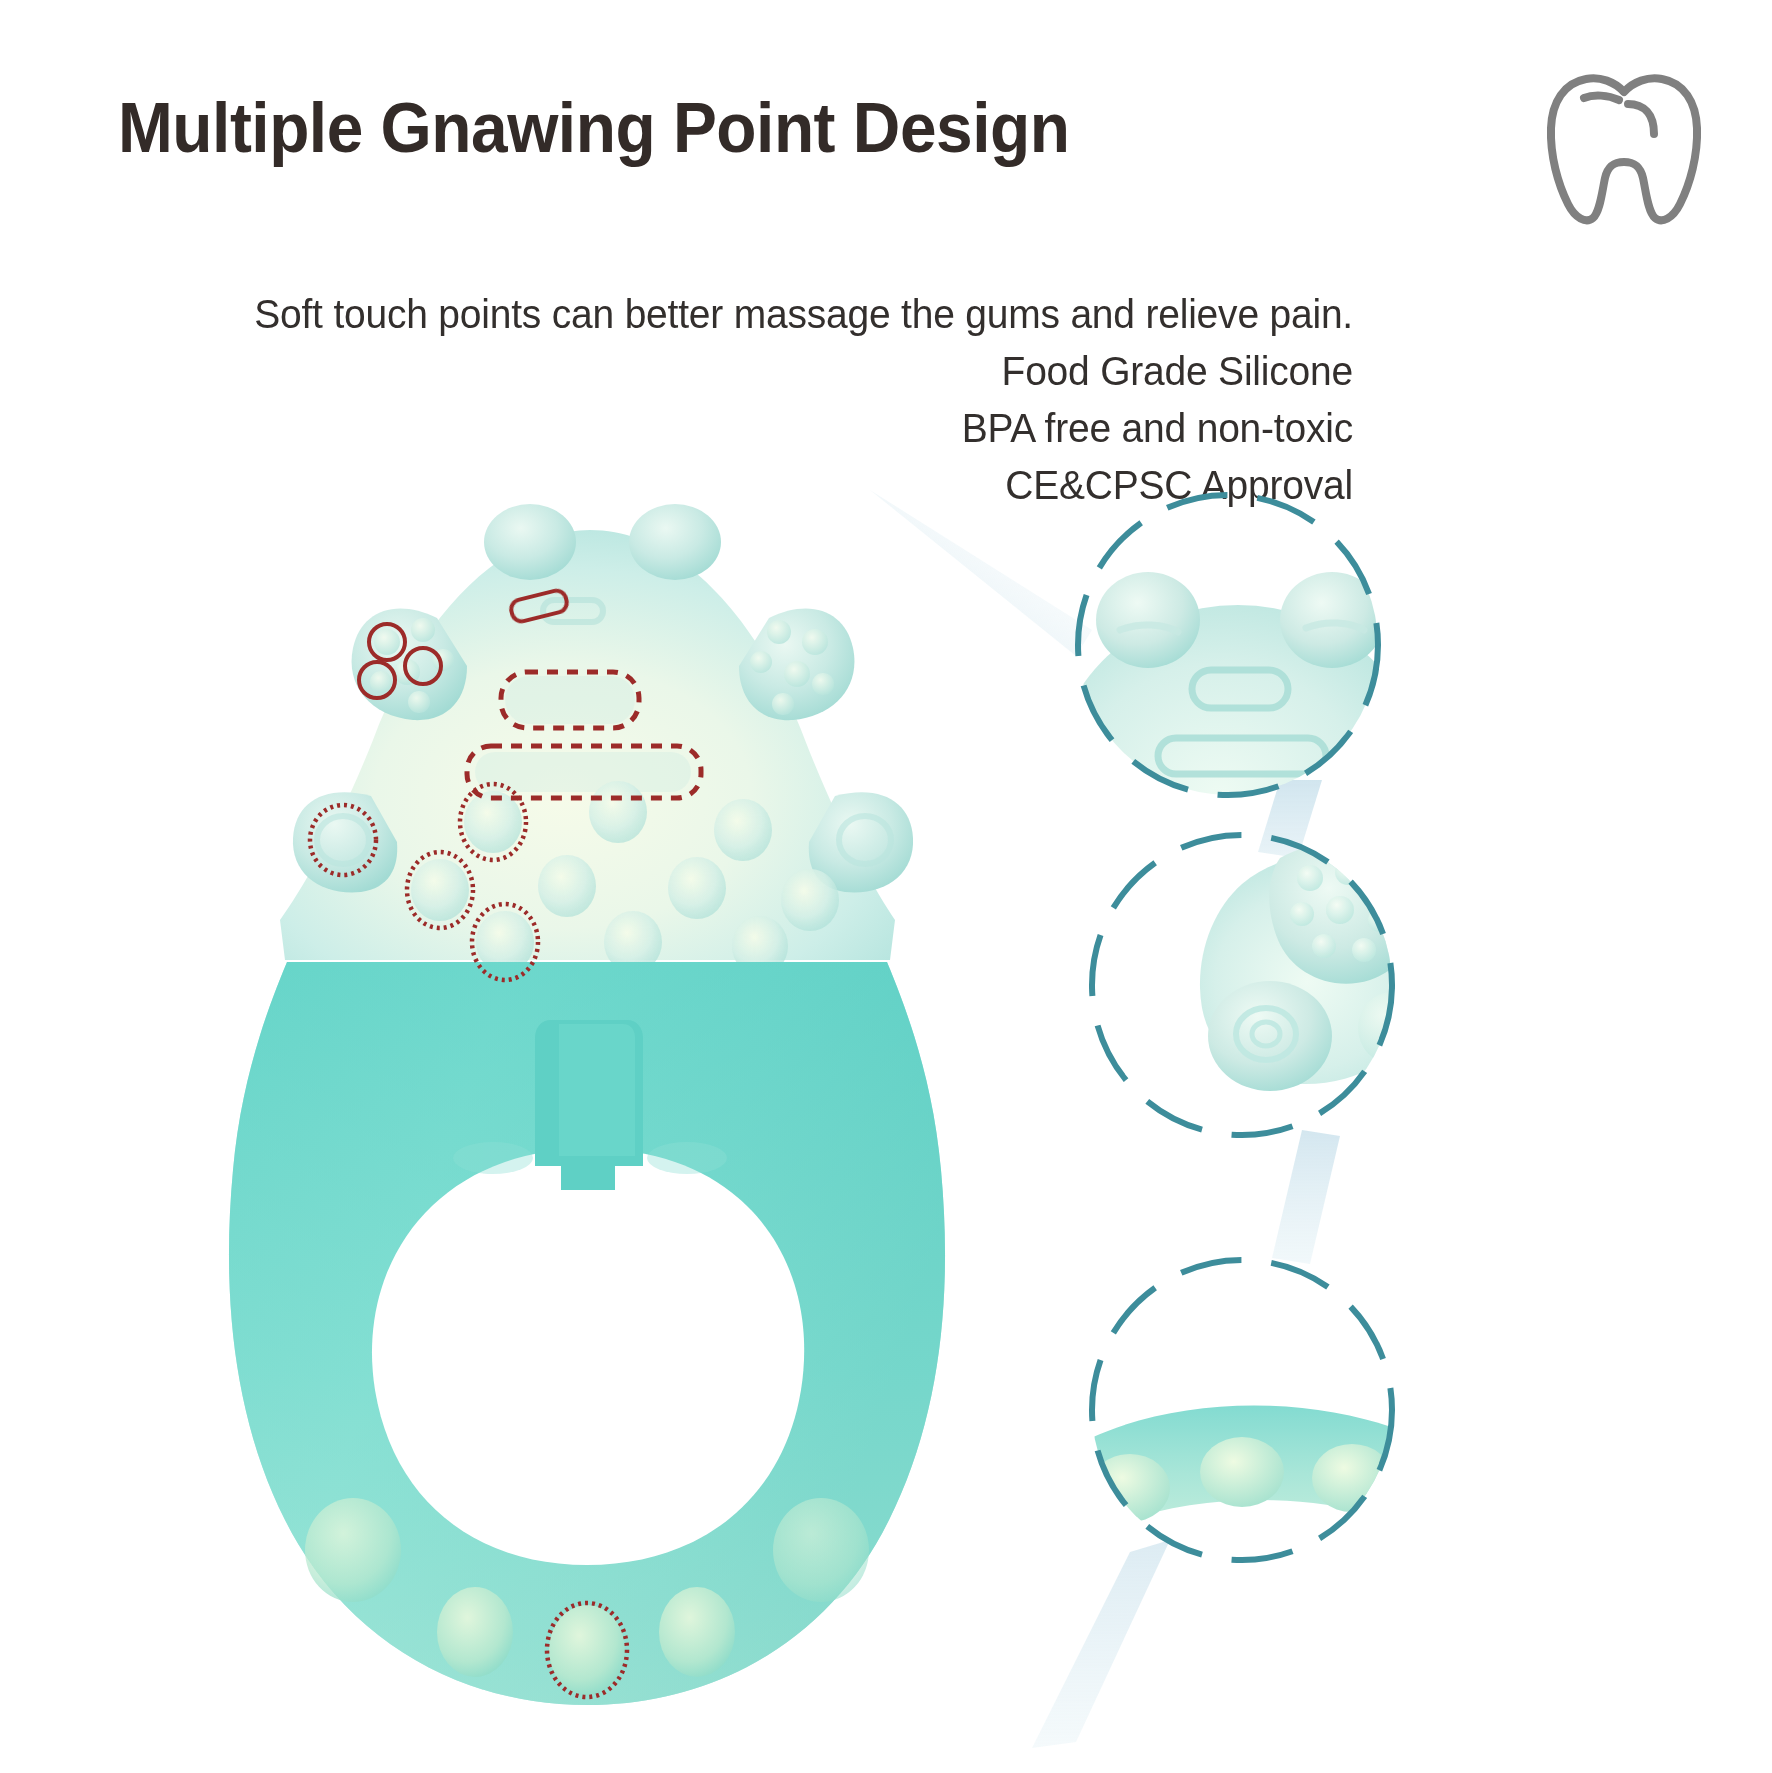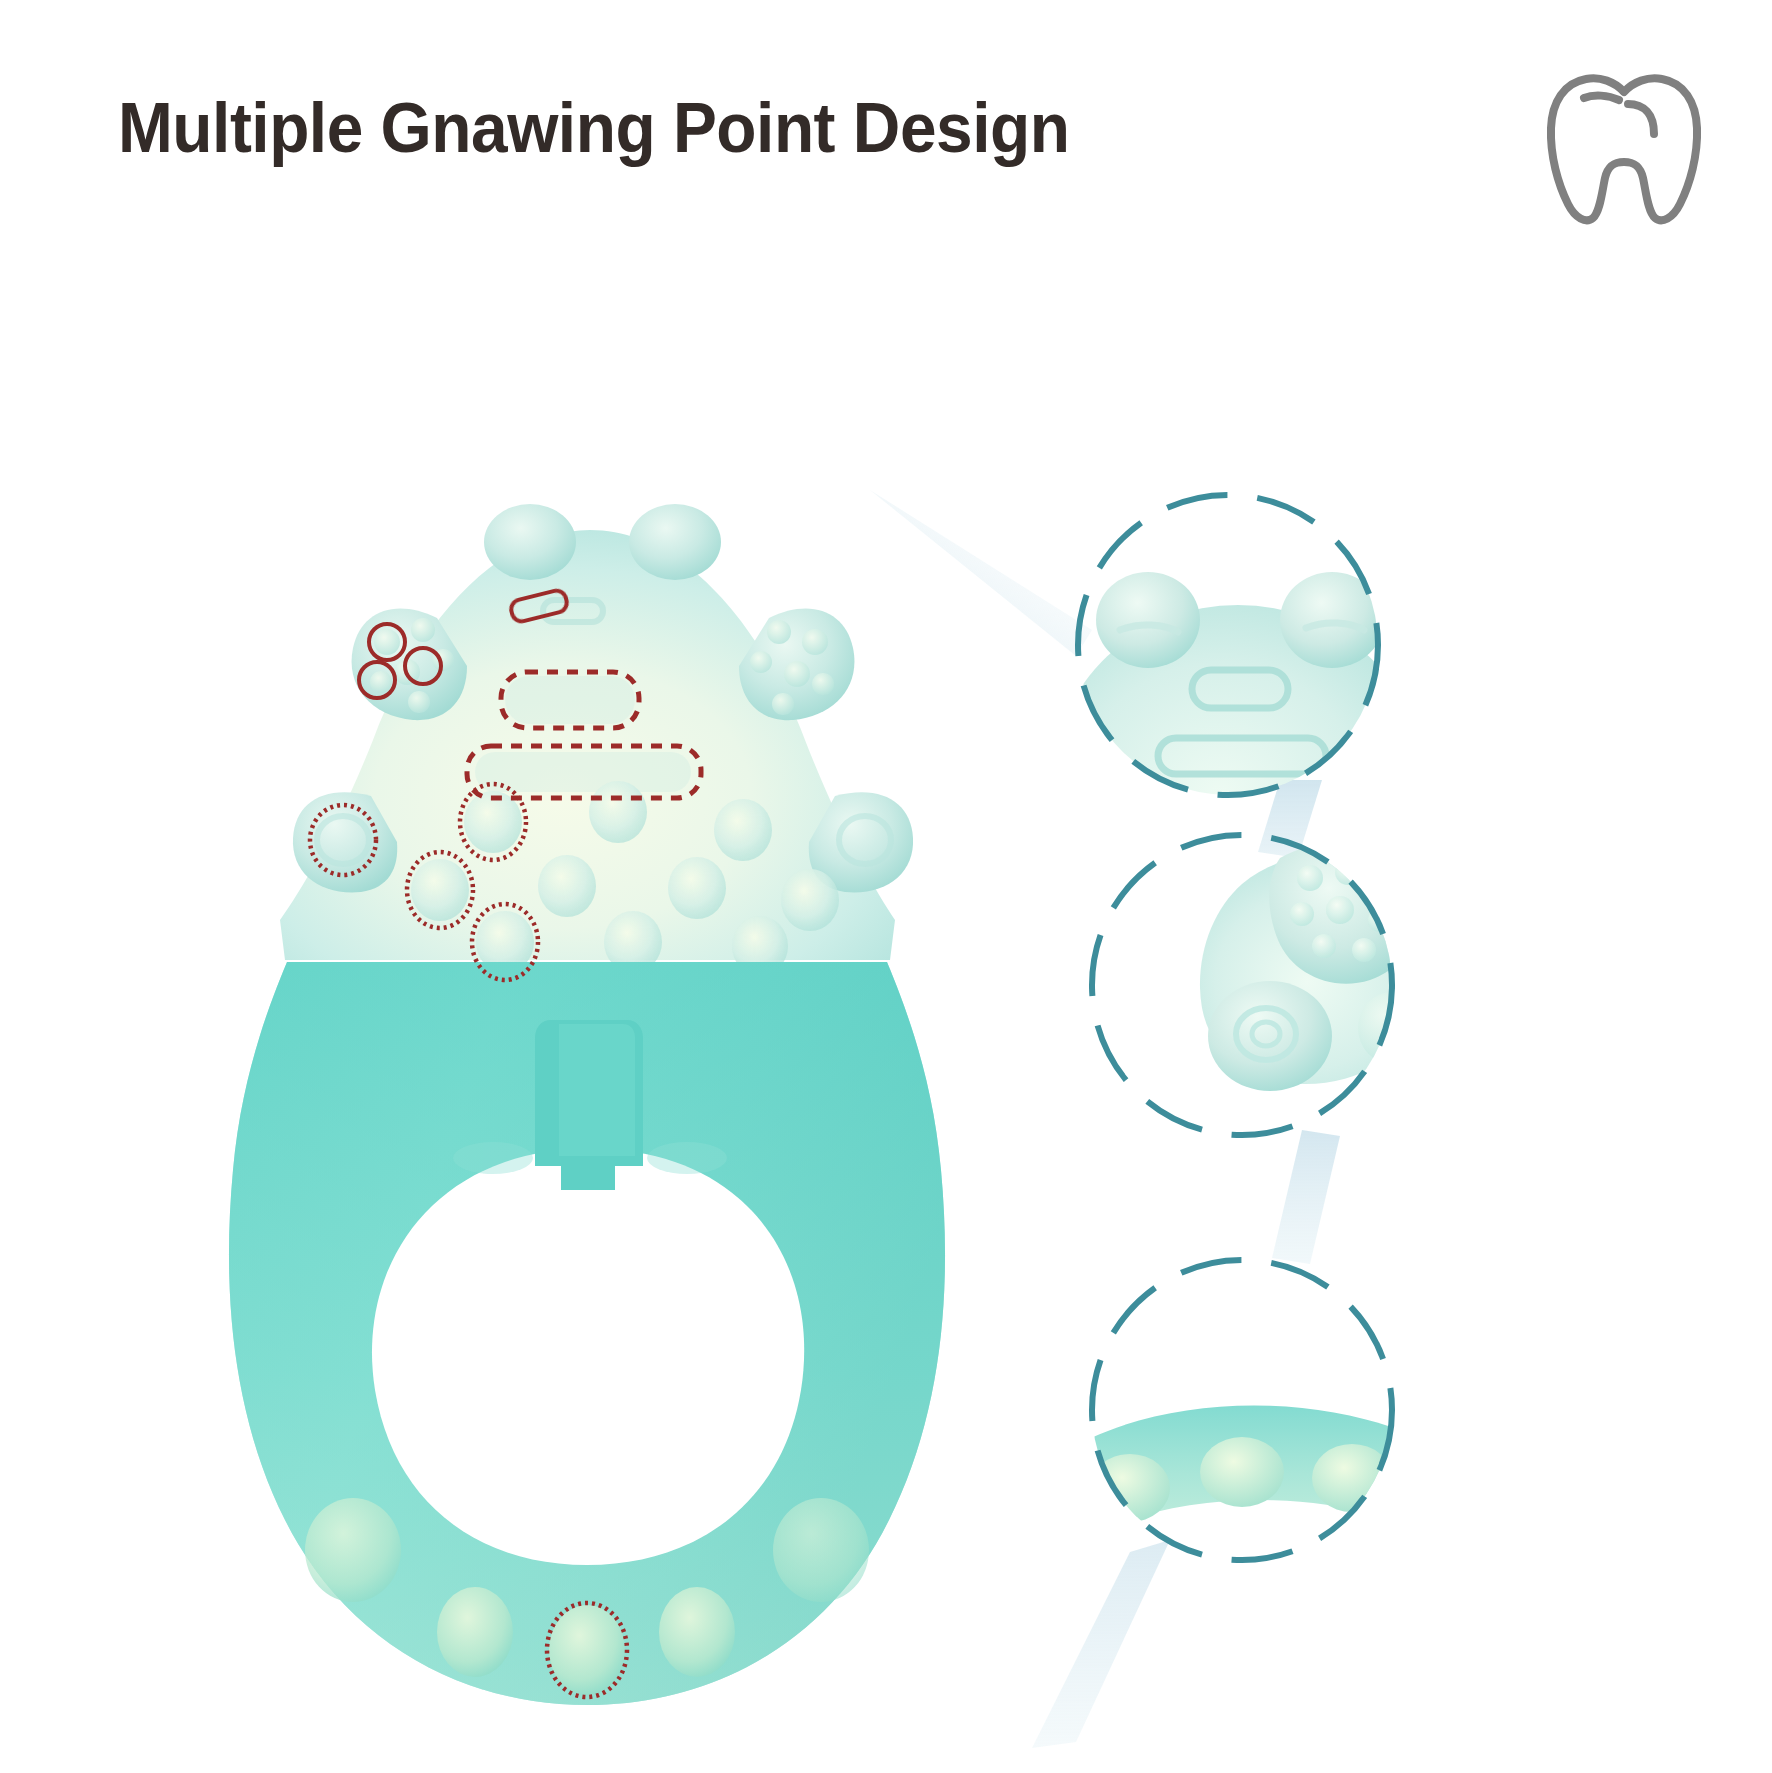--- a/index.html
+++ b/index.html
@@ -41,20 +41,26 @@
   <div class="title">Multiple Gnawing Point Design</div>
 
   <div class="tooth-icon">
     <svg class="svg-full" viewBox="0 0 176 180">
       <path d="M88 40 C79 30 64 24 50 27 C28 31 16 50 15 76 C14 104 22 132 32 152 C39 166 50 172 57 166 C64 160 66 140 69 126 C72 113 79 110 88 110 C97 110 104 113 107 126 C110 140 112 160 119 166 C126 172 137 166 144 152 C154 132 162 104 161 76 C160 50 148 31 126 27 C112 24 97 30 88 40 Z" fill="none" stroke="#808080" stroke-width="8" stroke-linejoin="round" stroke-linecap="round"></path>
       <path d="M48 46 C58 42 72 43 83 48" fill="none" stroke="#808080" stroke-width="8" stroke-linecap="round"></path>
       <path d="M92 52 C108 52 118 62 118 82" fill="none" stroke="#808080" stroke-width="8" stroke-linecap="round"></path>
     </svg>
   </div>
 
+  <div class="copy">
+    <div class="line">Soft touch points can better massage the gums and relieve pain.</div>
+    <div class="line">Food Grade Silicone</div>
+    <div class="line">BPA free and non-toxic</div>
+    <div class="line">CE&amp;CPSC Approval</div>
+  </div>
 
   <div class="product">
     <svg class="svg-full" viewBox="0 0 830 1250" preserveAspectRatio="none">
       <defs>
         <radialGradient id="headG" cx="46%" cy="62%" r="68%">
           <stop offset="0%" stop-color="#f6fbe9"></stop>
           <stop offset="45%" stop-color="#eaf7e9"></stop>
           <stop offset="78%" stop-color="#cdeee8"></stop>
           <stop offset="100%" stop-color="#b4e4de"></stop>
         </radialGradient>

